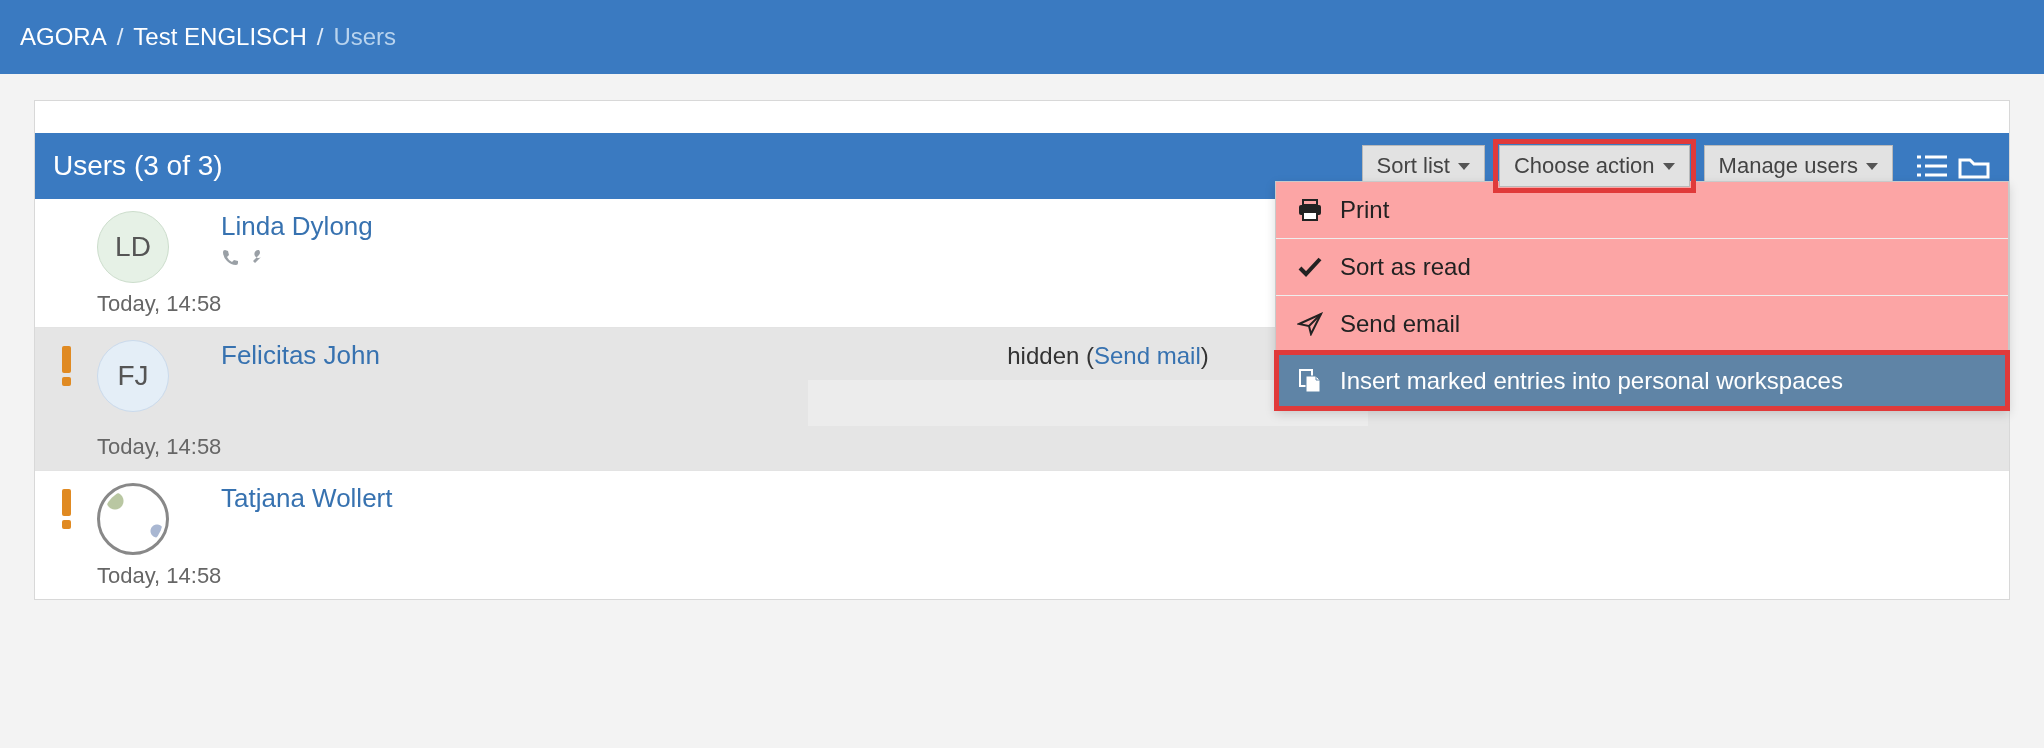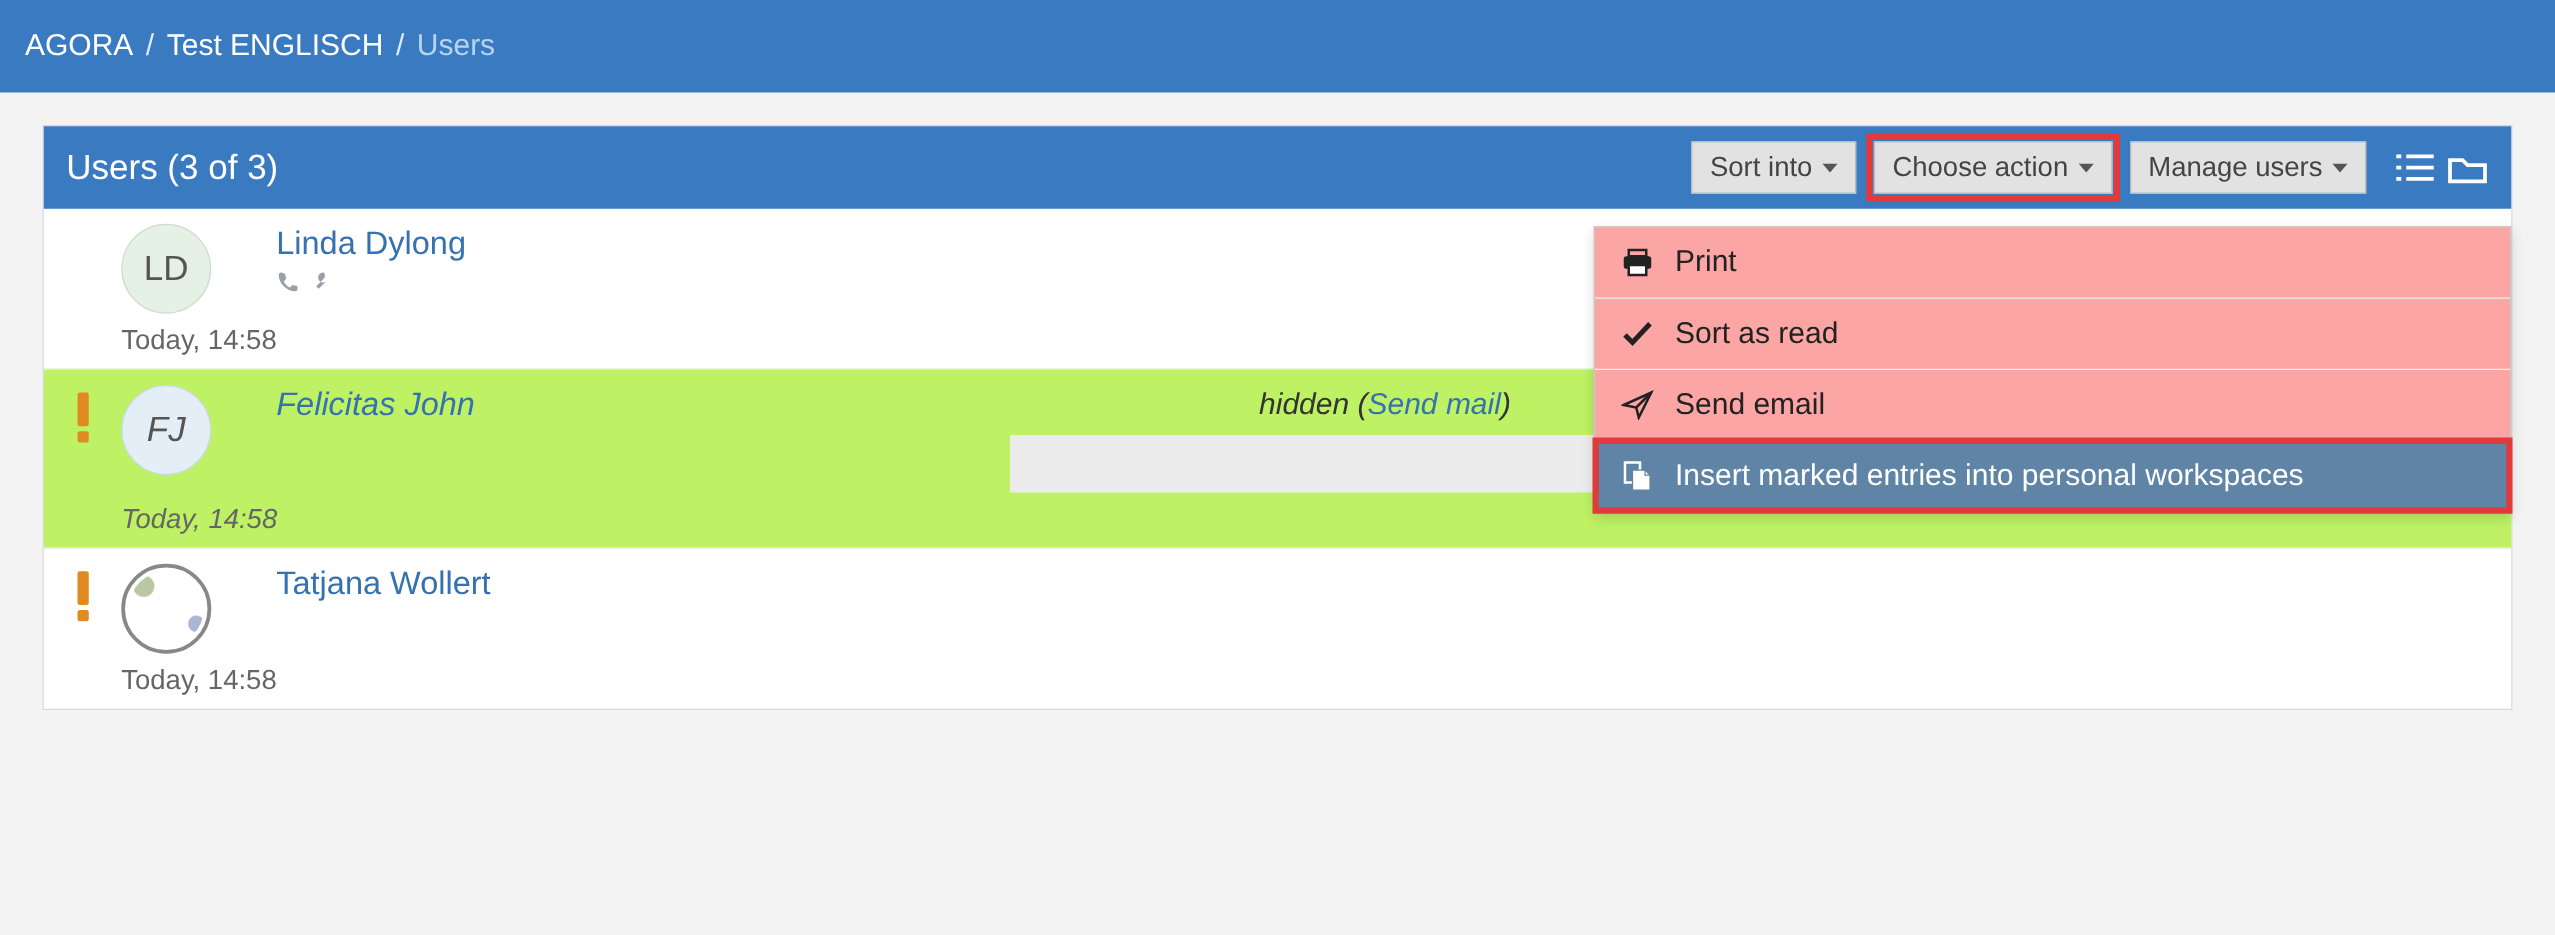--- a/index.html
+++ b/index.html
@@ -34,20 +34,21 @@
     border: 1px solid #d8d8d8;
     position: relative;
   }
   .panel-header {
     background: #3a7ac1;
     color: #fff;
     display: flex;
     align-items: center;
     padding: 12px 18px 12px 18px;
     font-size: 28px;
+    margin-top: 32px;
   }
   .panel-title { flex: 1; font-weight: 400; }
   .hdr-controls { display: flex; align-items: center; gap: 14px; }
   .btn {
     background: #e2e2e2;
     border: 1px solid #b9b9b9;
     color: #444;
     font-size: 22px;
     padding: 7px 14px;
     display: inline-flex;
@@ -109,21 +110,21 @@
       radial-gradient(circle at 20% 20%, #b9c7a2 0 8px, transparent 9px),
       radial-gradient(circle at 90% 70%, #a9b7d2 0 6px, transparent 7px);
   }
   .col-main { padding-left: 14px; }
   .user-name { color:#3772b0; font-size: 26px; }
   .mini-icons { margin-top:6px; color:#9aa0a6; display:flex; gap:8px; font-size:18px;}
   .timestamp-row { grid-column: 1 / -1; padding: 8px 0 10px 62px; color:#666; font-size:22px;}
   .col-mid { color:#333; font-size:24px; padding-top:2px; text-align:center;}
   .link { color:#3772b0; }
   .paren { color:#333; }
-  .row-hidden { background:#bef264;font-style:italic; }
+  .row-hidden { background:#e5e5e5; }
   .ghost-box { background:#ececec; height:46px; width:560px; margin-top:10px;}
   .enter-btn {
     width:54px;height:54px;border-radius:50%;background:#e4e4e4;
     display:flex;align-items:center;justify-content:center;margin-left:auto;margin-right:24px;
   }
 
   
   .dropdown {
     position:absolute;
     right: 0;
@@ -163,21 +164,21 @@
   <span class="breadcrumb-sep">/</span>
   <span class="breadcrumb-current">Users</span>
 </div>
 
 <div class="content">
   <div class="panel">
     <div class="panel-header">
       <div class="panel-title">Users (3 of 3)</div>
       <div class="hdr-controls">
         <button class="btn">
-          <span>Sort into</span>
+          <span>Sort list</span>
           <span class="caret"></span>
         </button>
         <button class="btn btn-highlight">
           <span>Choose action</span>
           <span class="caret"></span>
         </button>
         <button class="btn">
           <span>Manage users</span>
           <span class="caret"></span>
         </button>

